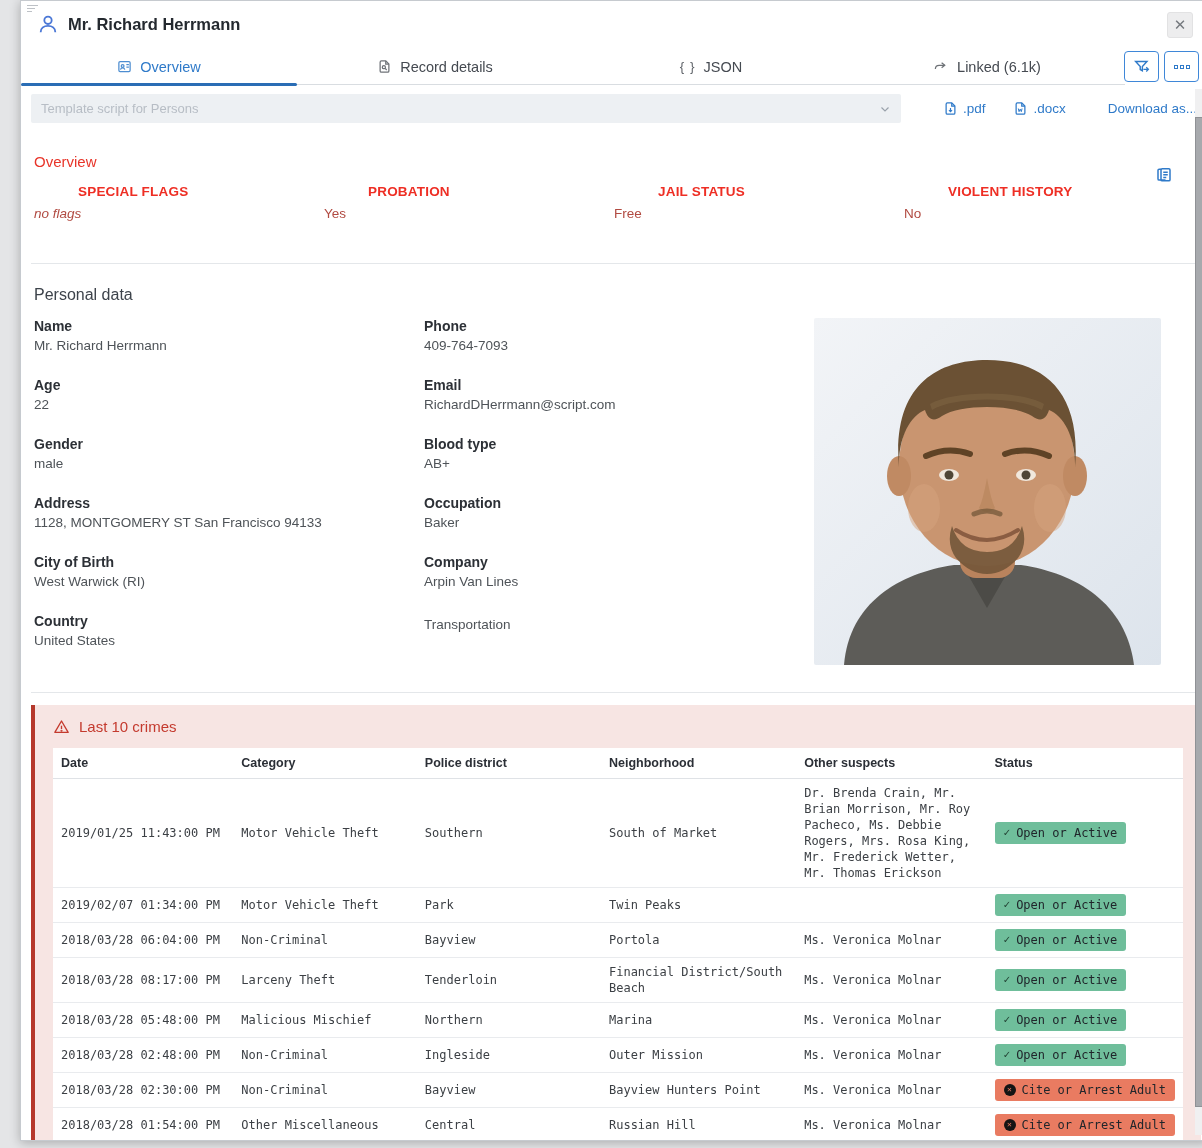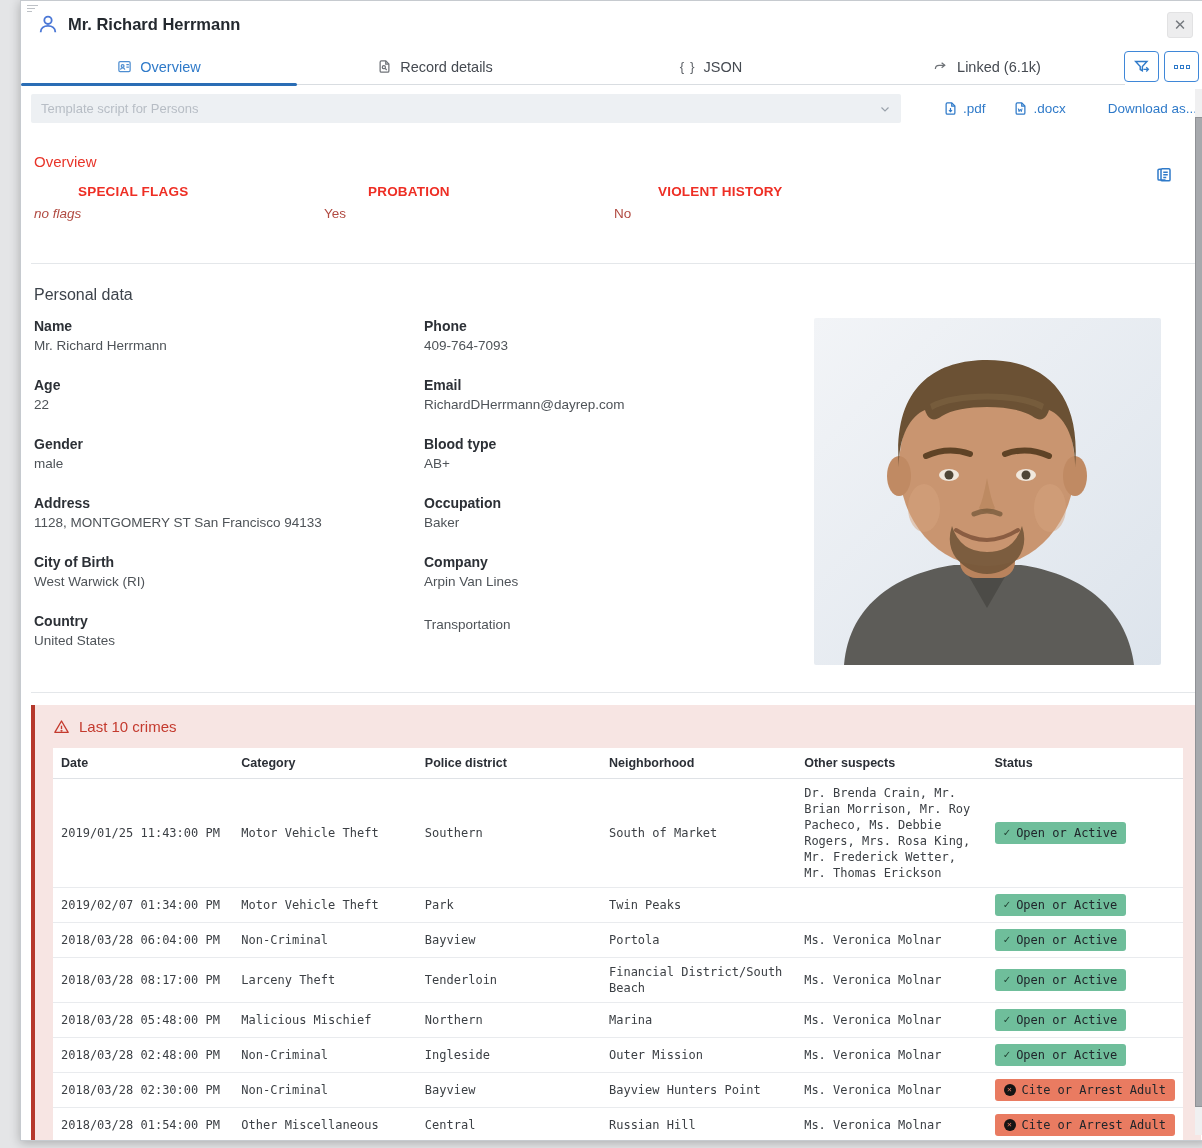--- a/index.html
+++ b/index.html
@@ -210,20 +210,24 @@
     <div class="flags">
         <div>
           <div class="flag-label">SPECIAL FLAGS</div>
           <div class="flag-value italic">no flags</div>
         </div>
         <div>
           <div class="flag-label">PROBATION</div>
           <div class="flag-value">Yes</div>
         </div>
         <div>
+          <div class="flag-label">JAIL STATUS</div>
+          <div class="flag-value">Free</div>
+        </div>
+        <div>
           <div class="flag-label">VIOLENT HISTORY</div>
           <div class="flag-value">No</div>
         </div>
       </div>
 
     <hr class="divider d1">
 
     <div class="personal">
       <h2>Personal data</h2>
       <div class="personal-wrap">
@@ -251,21 +255,21 @@
             <div>
               <div class="f-label">Country</div>
               <div class="f-value">United States</div>
             </div>
             <div>
               <div class="f-label">Phone</div>
               <div class="f-value">409-764-7093</div>
             </div>
             <div>
               <div class="f-label">Email</div>
-              <div class="f-value">RichardDHerrmann@dayrep.com</div>
+              <div class="f-value">RichardDHerrmann@script.com</div>
             </div>
             <div>
               <div class="f-label">Blood type</div>
               <div class="f-value">AB+</div>
             </div>
             <div>
               <div class="f-label">Occupation</div>
               <div class="f-value">Baker</div>
             </div>
             <div>

